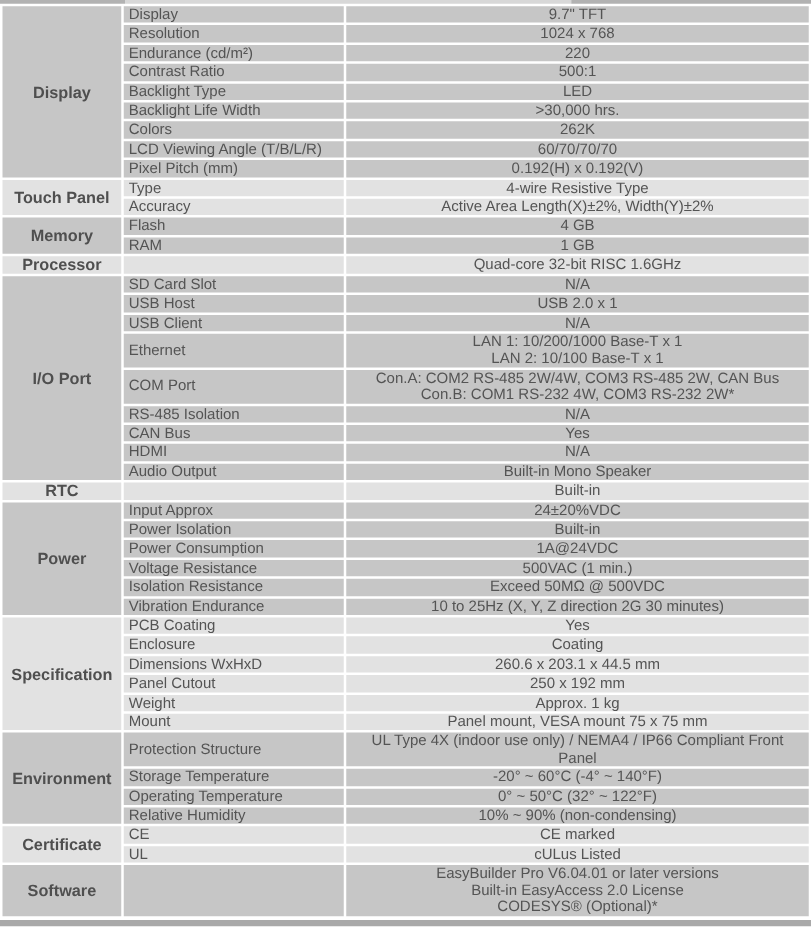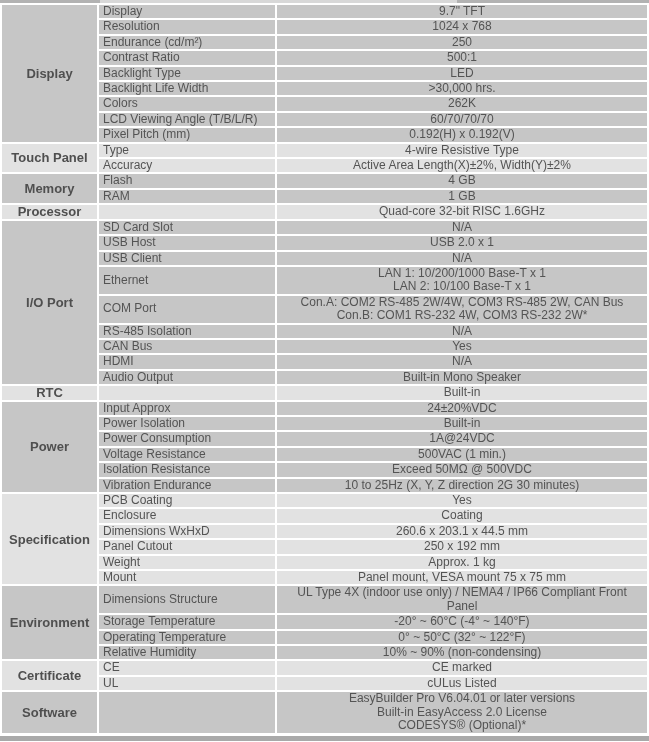--- a/index.html
+++ b/index.html
@@ -62,21 +62,21 @@
       <td class="cat" rowspan="9">Display</td>
       <td class="prop">Display</td>
       <td class="val">9.7" TFT</td>
     </tr>
     <tr class="sec-g">
       <td class="prop">Resolution</td>
       <td class="val">1024 x 768</td>
     </tr>
     <tr class="sec-g">
       <td class="prop">Endurance (cd/m²)</td>
-      <td class="val">250</td>
+      <td class="val">220</td>
     </tr>
     <tr class="sec-g">
       <td class="prop">Contrast Ratio</td>
       <td class="val">500:1</td>
     </tr>
     <tr class="sec-g">
       <td class="prop">Backlight Type</td>
       <td class="val">LED</td>
     </tr>
     <tr class="sec-g">
@@ -215,21 +215,21 @@
       <td class="prop">Weight</td>
       <td class="val">Approx. 1 kg</td>
     </tr>
     <tr class="sec-l">
       <td class="prop">Mount</td>
       <td class="val">Panel mount, VESA mount 75 x 75 mm</td>
     </tr>
 
     <tr class="sec-g">
       <td class="cat" rowspan="4">Environment</td>
-      <td class="prop">Dimensions Structure</td>
+      <td class="prop">Protection Structure</td>
       <td class="val">UL Type 4X (indoor use only) / NEMA4 / IP66 Compliant Front
 Panel</td>
     </tr>
     <tr class="sec-g">
       <td class="prop">Storage Temperature</td>
       <td class="val">-20° ~ 60°C (-4° ~ 140°F)</td>
     </tr>
     <tr class="sec-g">
       <td class="prop">Operating Temperature</td>
       <td class="val">0° ~ 50°C (32° ~ 122°F)</td>

